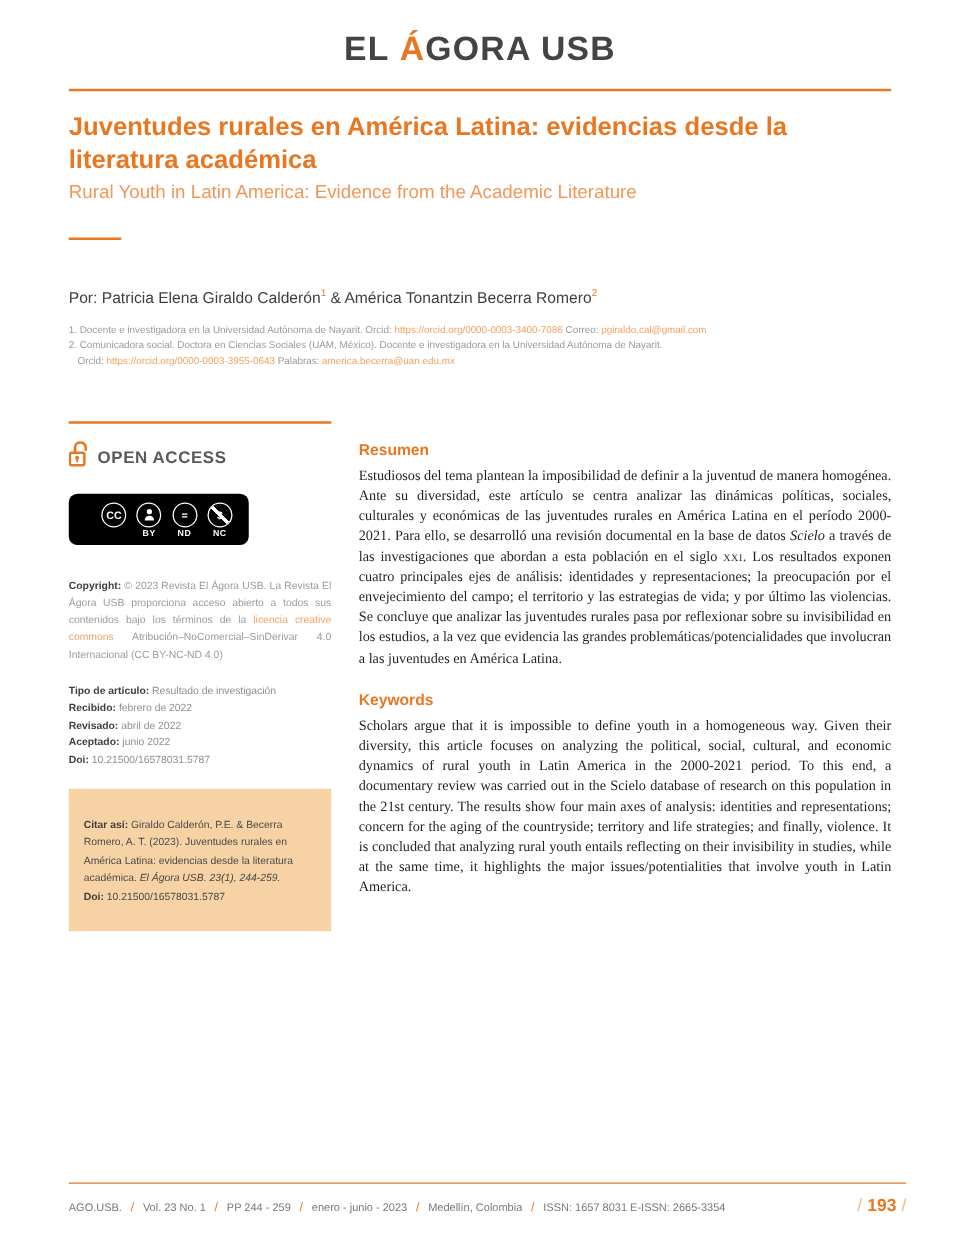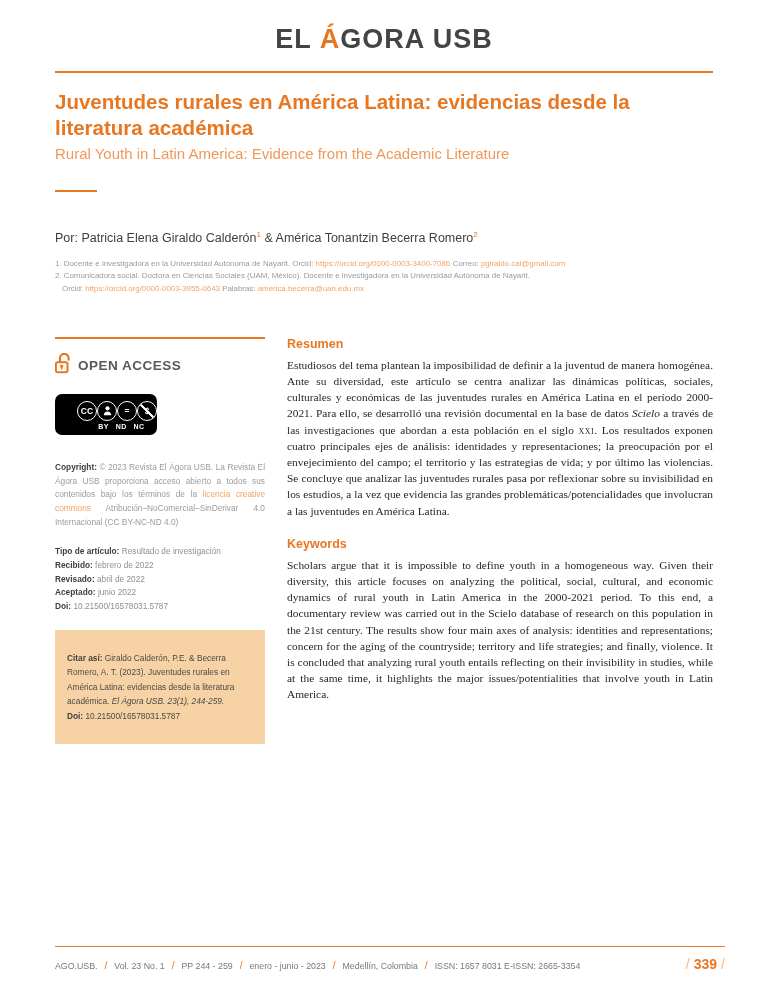--- a/index.html
+++ b/index.html
@@ -26,29 +26,29 @@
   .byline sup { color:#e87722; font-size:8px; }
 
   
   .footnotes { margin:13px 55px 0 55px; font-size:7.9px; line-height:1.55; color:#9a9a9a; }
   .footnotes a, .link-orange { color:#f2a263; text-decoration:none; }
   .fn-indent { margin-left:7px; }
 
   
   .content { display:flex; margin:42px 55px 0 55px; gap:22px; }
   .sidebar { width:210px; flex-shrink:0; }
-  .maincol { flex:1; }
+  .maincol { flex:1;margin-top:16px; }
 
   .sidebar-rule { height:2px; background:#e87722; margin-bottom:14px; }
 
   .open-access { display:flex; align-items:center; gap:7px; margin-bottom:16px; }
   .oa-text { font-size:13.5px; font-weight:600; letter-spacing:0.5px; color:#58595b; }
 
   
-  .cc-badge { width:102px; background:#000; border-radius:7px; padding:7px 9px 5px 22px;
+  .cc-badge { width:144px; background:#000; border-radius:7px; padding:7px 9px 5px 22px;
               margin-bottom:26px; }
   .cc-icons { display:grid; grid-template-columns:repeat(4,1fr); justify-items:center; }
   .cc-circle { width:20px; height:20px; border:1.7px solid #fff; border-radius:50%;
                display:flex; align-items:center; justify-content:center; color:#fff;
                font-size:8.5px; font-weight:bold; }
   .cc-dollar { position:relative;
                background:linear-gradient(to top right, transparent 45%, #fff 45%, #fff 55%, transparent 55%);
                background-clip:padding-box; }
   .cc-labels { display:grid; grid-template-columns:repeat(4,1fr); justify-items:center;
                margin-top:2px; color:#fff; font-size:7px; font-weight:bold; letter-spacing:0.5px; }
@@ -214,19 +214,19 @@
         <span>PP 244 - 259</span>
         <span class="footer-sep">/</span>
         <span>enero - junio - 2023</span>
         <span class="footer-sep">/</span>
         <span>Medellín, Colombia</span>
         <span class="footer-sep">/</span>
         <span>ISSN: 1657 8031 E-ISSN: 2665-3354</span>
       </div>
       <div class="page-num">
         <span class="slash">/</span>
-        <span>339</span>
+        <span>193</span>
         <span class="slash">/</span>
       </div>
     </div>
   </div>
 
 </div>
 
 </body></html>

